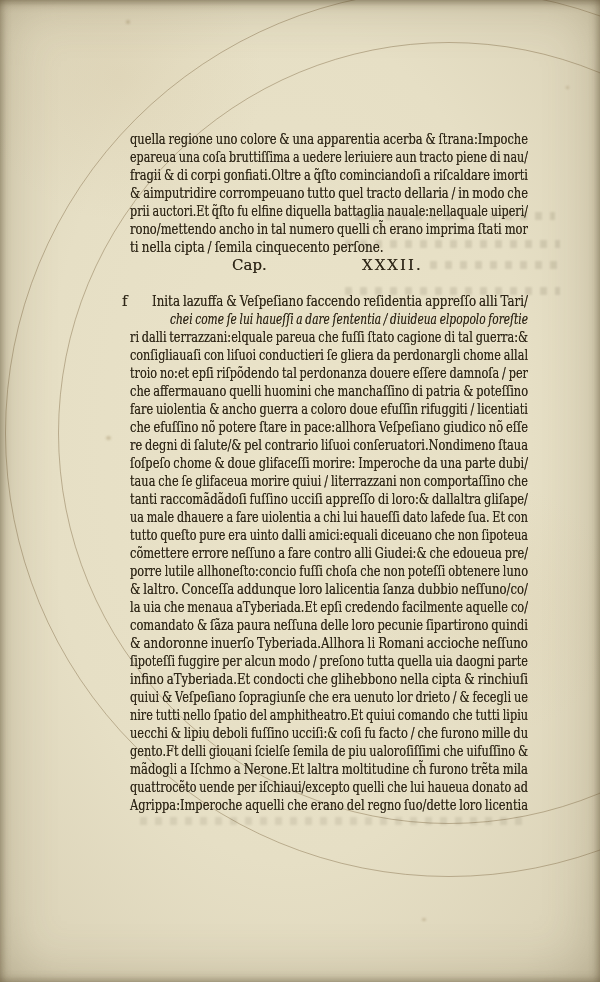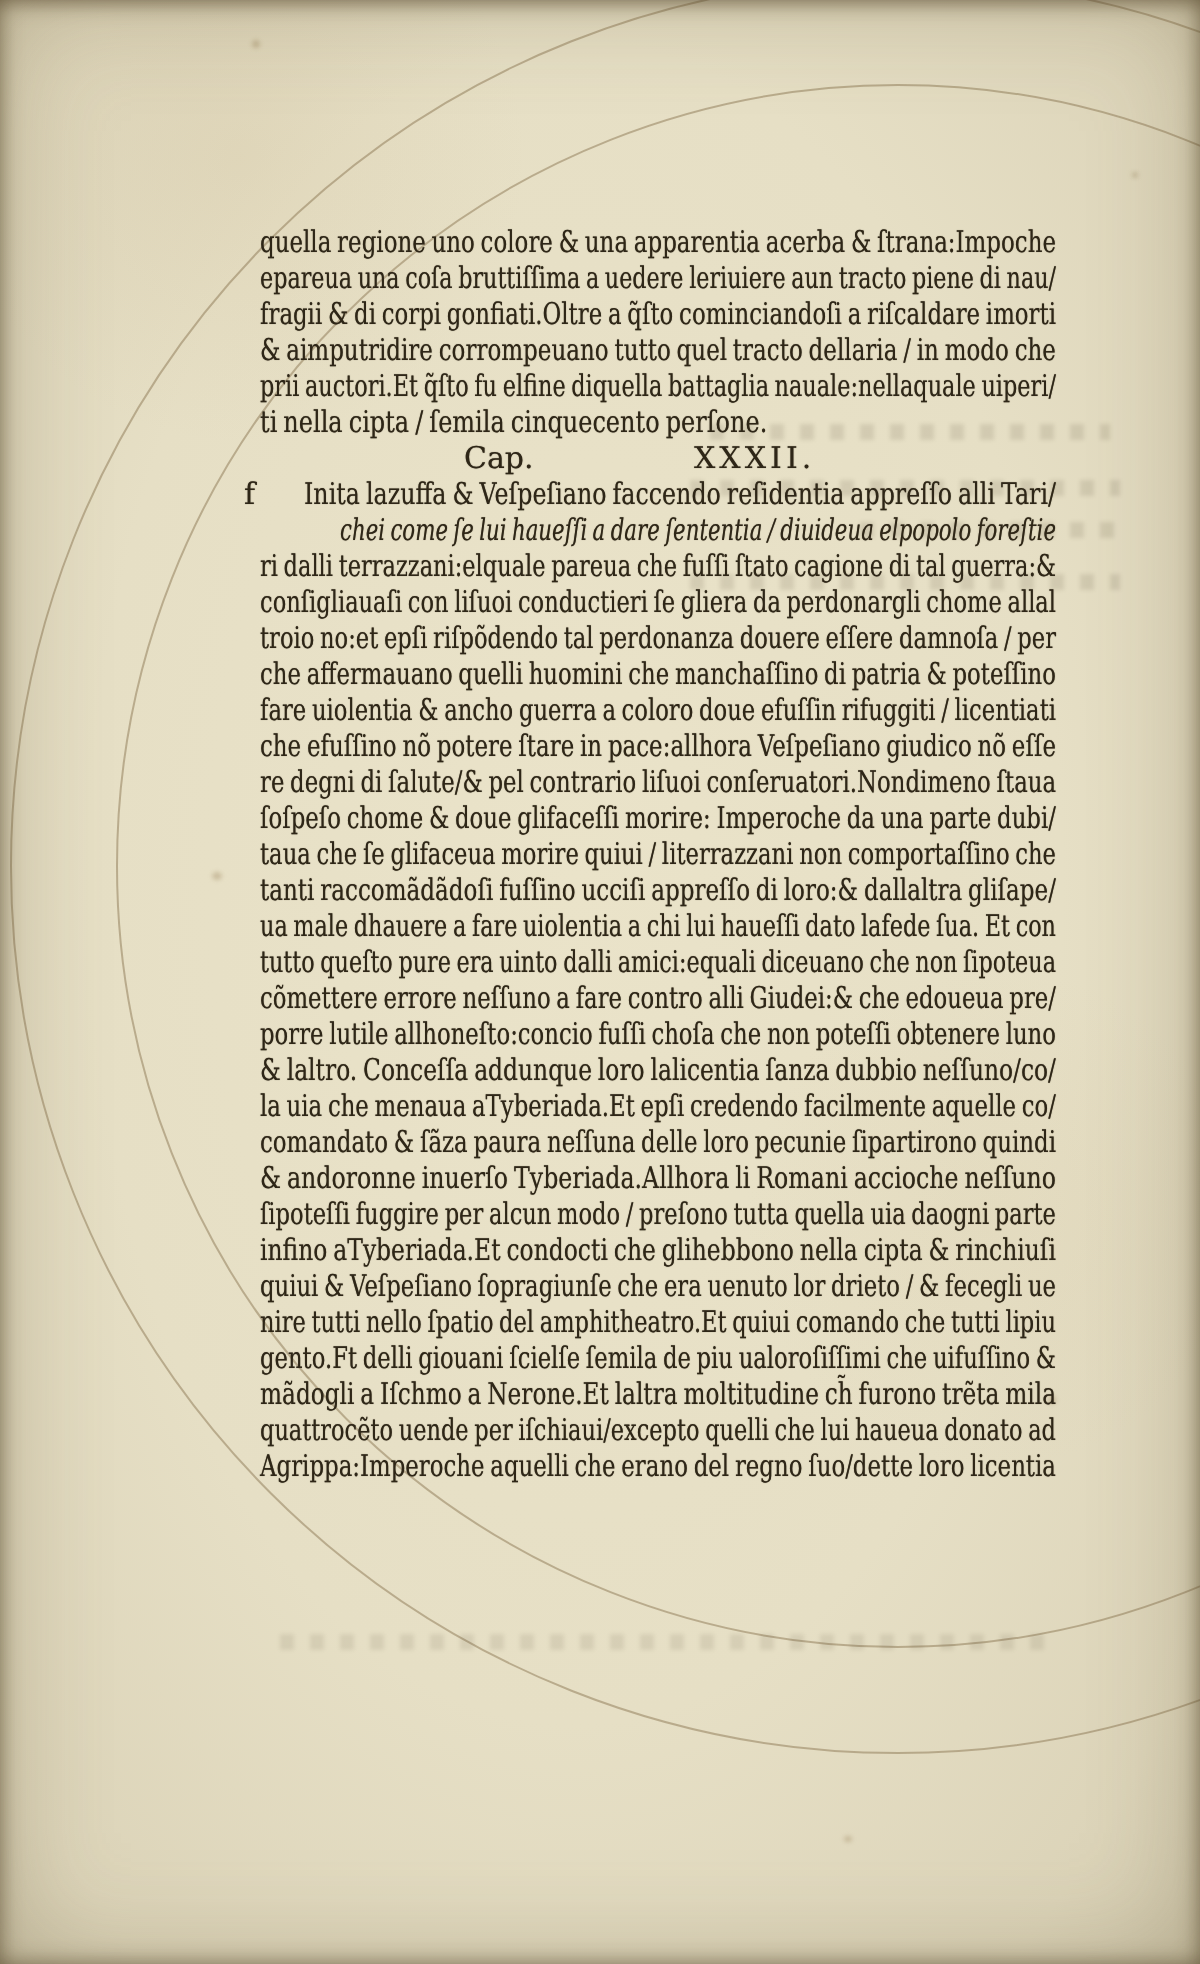--- a/index.html
+++ b/index.html
@@ -27,22 +27,22 @@
     background:repeating-linear-gradient(90deg, rgba(84,74,52,.85) 0 7px, transparent 7px 15px);}
   .speck{position:absolute;border-radius:50%;background:rgba(138,112,70,.30);filter:blur(1px);z-index:1;}
   .textcol{position:absolute;left:130px;top:112px;width:398px;z-index:3;
     color:#2e2617;font-size:15px;text-shadow:0 0 .5px rgba(46,38,23,.65);}
   .line{height:18px;line-height:18px;word-spacing:-1px;white-space:nowrap;}
   .lt{display:inline-block;white-space:nowrap;transform-origin:0 50%;vertical-align:top;}
   .ind1{padding-left:22px;}
   .ind2{padding-left:40px;font-style:italic;}
   .heading-row{position:relative;height:18px;line-height:18px;}
   .cap{position:absolute;left:102px;}
-  .num{position:absolute;left:217px;letter-spacing:2px;}
-  .para{position:relative;}
+  .num{position:absolute;left:232px;letter-spacing:2px;}
+  .para{position:relative;margin-top:18px;}
   .guide{position:absolute;left:-8px;top:0;height:18px;line-height:18px;}
 </style>
 </head>
 <body>
 
 <div class="page">
 
   <div class="arc arc-outer" style="border-color: rgba(132, 111, 76, 0.467);"></div>
   <div class="arc arc-inner" style="border-color: rgba(132, 111, 76, 0.467);"></div>
 
@@ -58,20 +58,21 @@
   <div class="speck" style="left:524px;top:698px;width:4px;height:4px;"></div>
   <div class="speck" style="left:422px;top:918px;width:4px;height:3px;"></div>
 
   <div class="textcol" style="color: rgb(46, 38, 23);">
     <div class="para" id="p1">
         <div class="line"><span class="lt" style="transform: scaleX(0.764191);">quella regione uno colore &amp; una apparentia acerba &amp; ſtrana:Impoche</span></div>
         <div class="line"><span class="lt" style="transform: scaleX(0.741845);">epareua una coſa bruttiſſima a uedere leriuiere aun tracto piene di nau/</span></div>
         <div class="line"><span class="lt" style="transform: scaleX(0.761563);">fragii &amp; di corpi gonfiati.Oltre a q̃ſto cominciandoſi a riſcaldare imorti</span></div>
         <div class="line"><span class="lt" style="transform: scaleX(0.766721);">&amp; aimputridire corrompeuano tutto quel tracto dellaria / in modo che</span></div>
         <div class="line"><span class="lt" style="transform: scaleX(0.745951);">prii auctori.Et q̃ſto fu elfine diquella battaglia nauale:nellaquale uiperi/</span></div>
+        <div class="line"><span class="lt" style="transform: scaleX(0.767877);">rono/mettendo ancho in tal numero quelli ch̃ erano imprima ſtati mor</span></div>
         <div class="line noexp"><span class="lt" style="transform: scaleX(0.8);">ti nella cipta / ſemila cinquecento perſone.</span></div>
       </div>
 
     <div class="heading-row">
       <span class="cap">Cap.</span>
       <span class="num">XXXII.</span>
     </div>
 
     <div class="para" id="p2">
       <span class="guide">f</span>
@@ -92,19 +93,20 @@
         <div class="line"><span class="lt" style="transform: scaleX(0.759474);">cõmettere errore neſſuno a fare contro alli Giudei:&amp; che edoueua pre/</span></div>
         <div class="line"><span class="lt" style="transform: scaleX(0.75927);">porre lutile allhoneſto:concio fuſſi choſa che non poteſſi obtenere luno</span></div>
         <div class="line"><span class="lt" style="transform: scaleX(0.779199);">&amp; laltro. Conceſſa addunque loro lalicentia ſanza dubbio neſſuno/co/</span></div>
         <div class="line"><span class="lt" style="transform: scaleX(0.760041);">la uia che menaua aTyberiada.Et epſi credendo facilmente aquelle co/</span></div>
         <div class="line"><span class="lt" style="transform: scaleX(0.763252);">comandato &amp; ſãza paura neſſuna delle loro pecunie ſipartirono quindi</span></div>
         <div class="line"><span class="lt" style="transform: scaleX(0.788778);">&amp; andoronne inuerſo Tyberiada.Allhora li Romani accioche neſſuno</span></div>
         <div class="line"><span class="lt" style="transform: scaleX(0.753075);">ſipoteſſi fuggire per alcun modo / preſono tutta quella uia daogni parte</span></div>
         <div class="line"><span class="lt" style="transform: scaleX(0.780919);">infino aTyberiada.Et condocti che glihebbono nella cipta &amp; rinchiuſi</span></div>
         <div class="line"><span class="lt" style="transform: scaleX(0.757982);">quiui &amp; Veſpeſiano ſopragiunſe che era uenuto lor drieto / &amp; fecegli ue</span></div>
         <div class="line"><span class="lt" style="transform: scaleX(0.750766);">nire tutti nello ſpatio del amphitheatro.Et quiui comando che tutti lipiu</span></div>
+        <div class="line"><span class="lt" style="transform: scaleX(0.76227);">uecchi &amp; lipiu deboli fuſſino ucciſi:&amp; coſi fu facto / che furono mille du</span></div>
         <div class="line"><span class="lt" style="transform: scaleX(0.756317);">gento.Ft delli giouani ſcielſe ſemila de piu ualoroſiſſimi che uifuſſino &amp;</span></div>
         <div class="line"><span class="lt" style="transform: scaleX(0.774319);">mãdogli a Iſchmo a Nerone.Et laltra moltitudine ch̃ furono trẽta mila</span></div>
         <div class="line"><span class="lt" style="transform: scaleX(0.74911);">quattrocẽto uende per iſchiaui/excepto quelli che lui haueua donato ad</span></div>
         <div class="line"><span class="lt" style="transform: scaleX(0.762042);">Agrippa:Imperoche aquelli che erano del regno ſuo/dette loro licentia</span></div>
       </div>
   </div>
 </div>
 
 </body></html>

